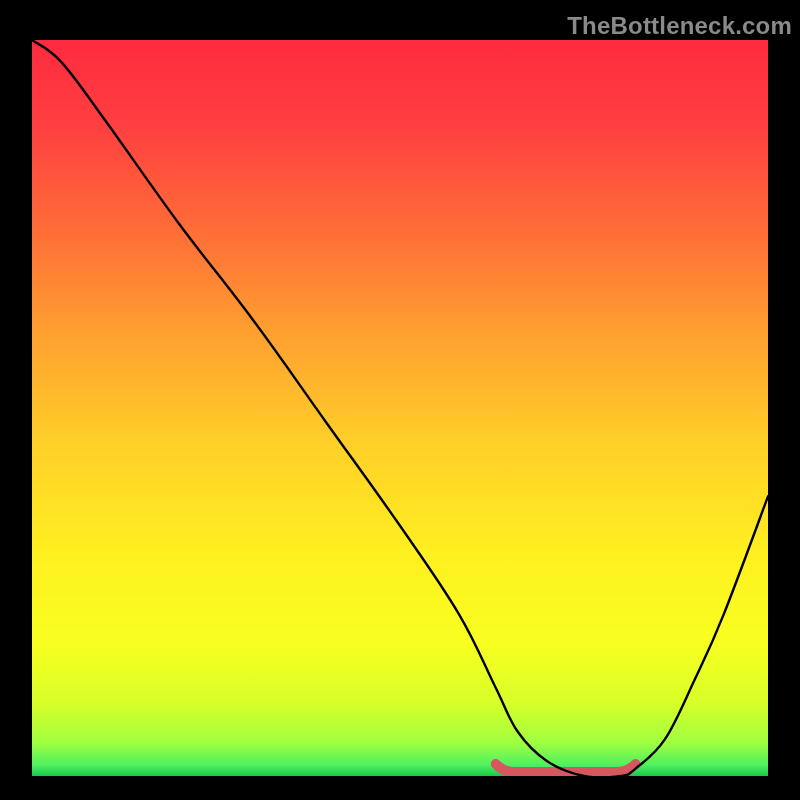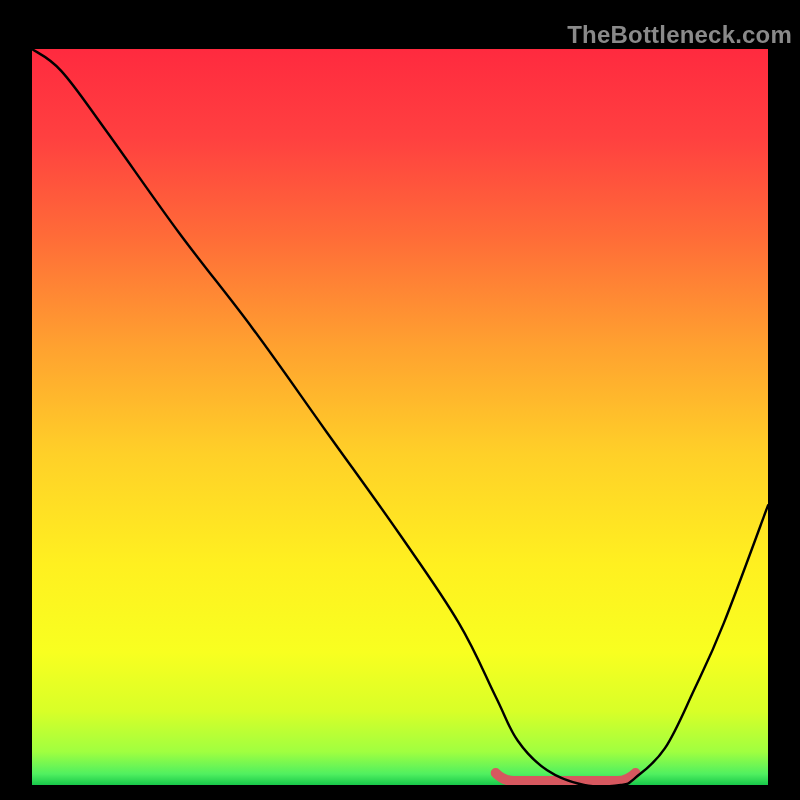--- a/index.html
+++ b/index.html
@@ -6,21 +6,21 @@
     margin: 0;
     padding: 0;
     width: 800px;
     height: 800px;
     background: #000;
     overflow: hidden;
   }
   .frame {
     position: absolute;
     left: 0;
-    top: 17px;
+    top: 8px;
     width: 800px;
     height: 714px;
     background: #000;
   }
   .plot {
     position: absolute;
     left: 32px;
     top: 32px;
     width: 736px;
     height: 736px;

